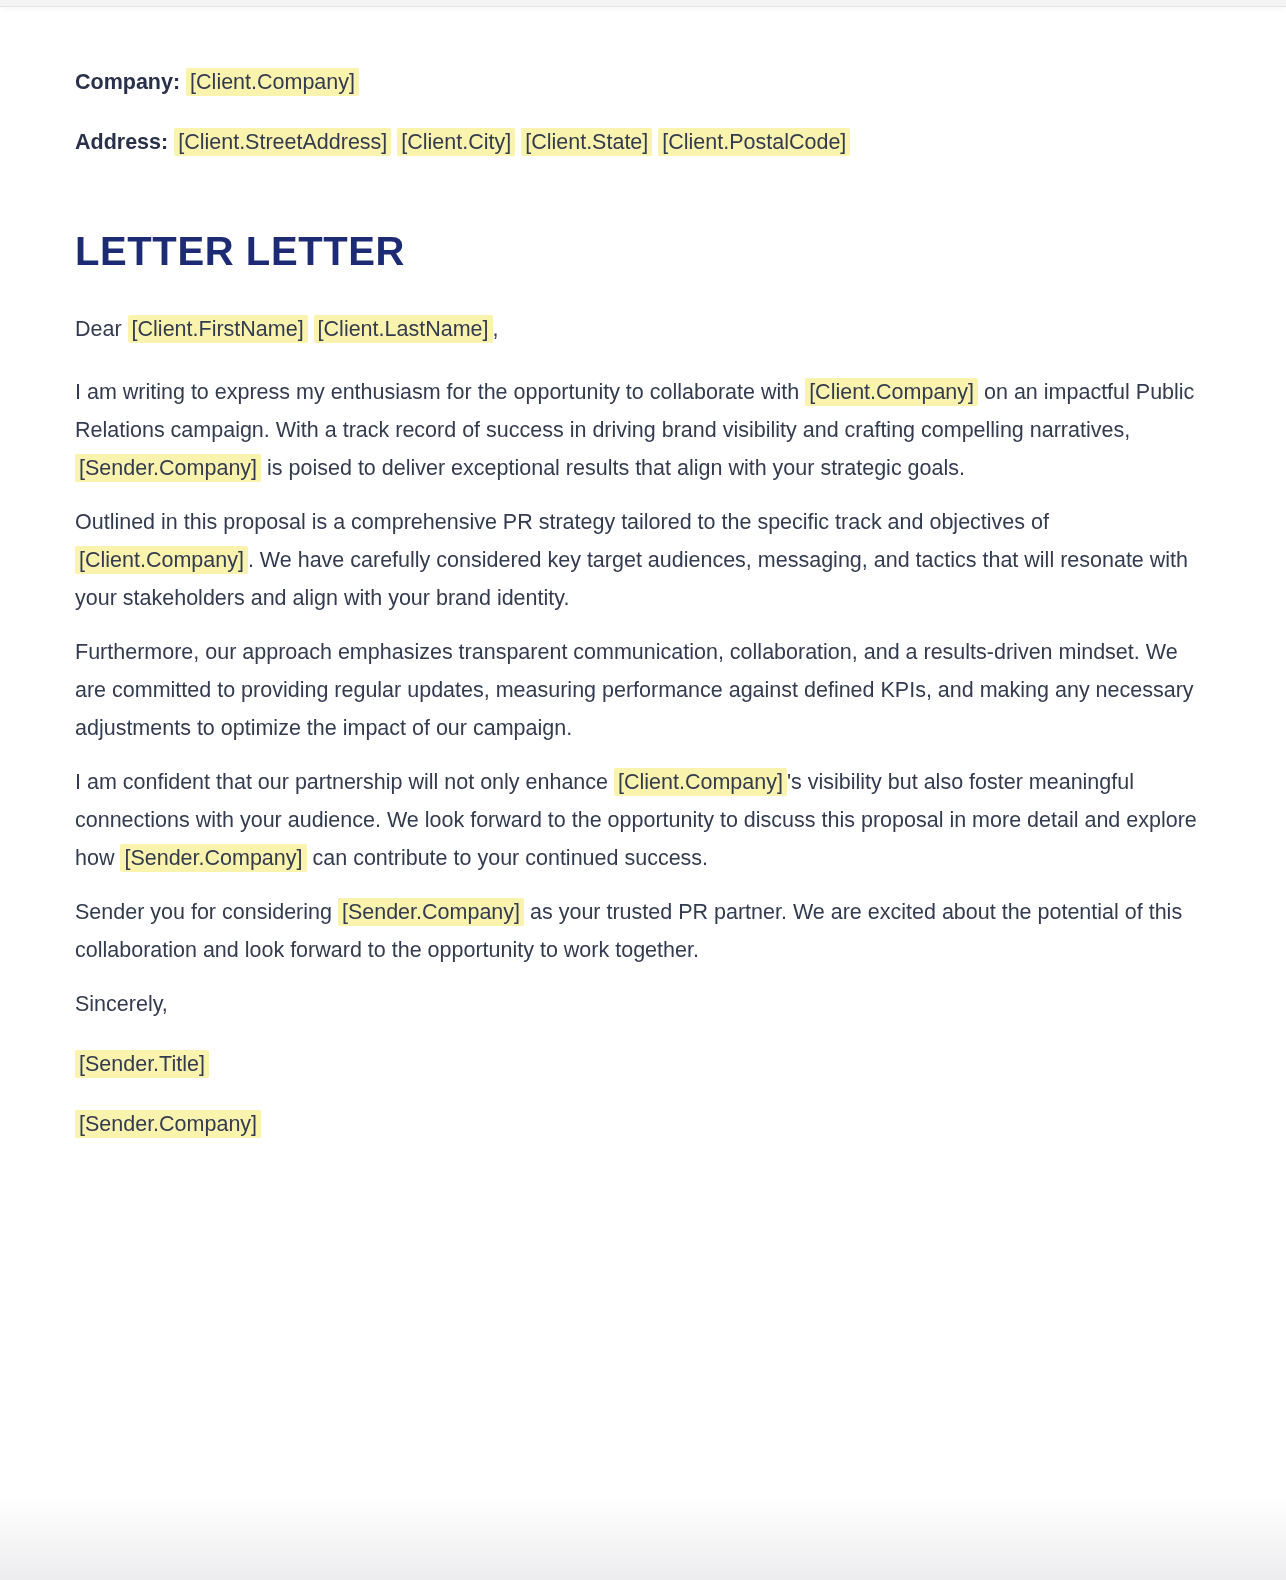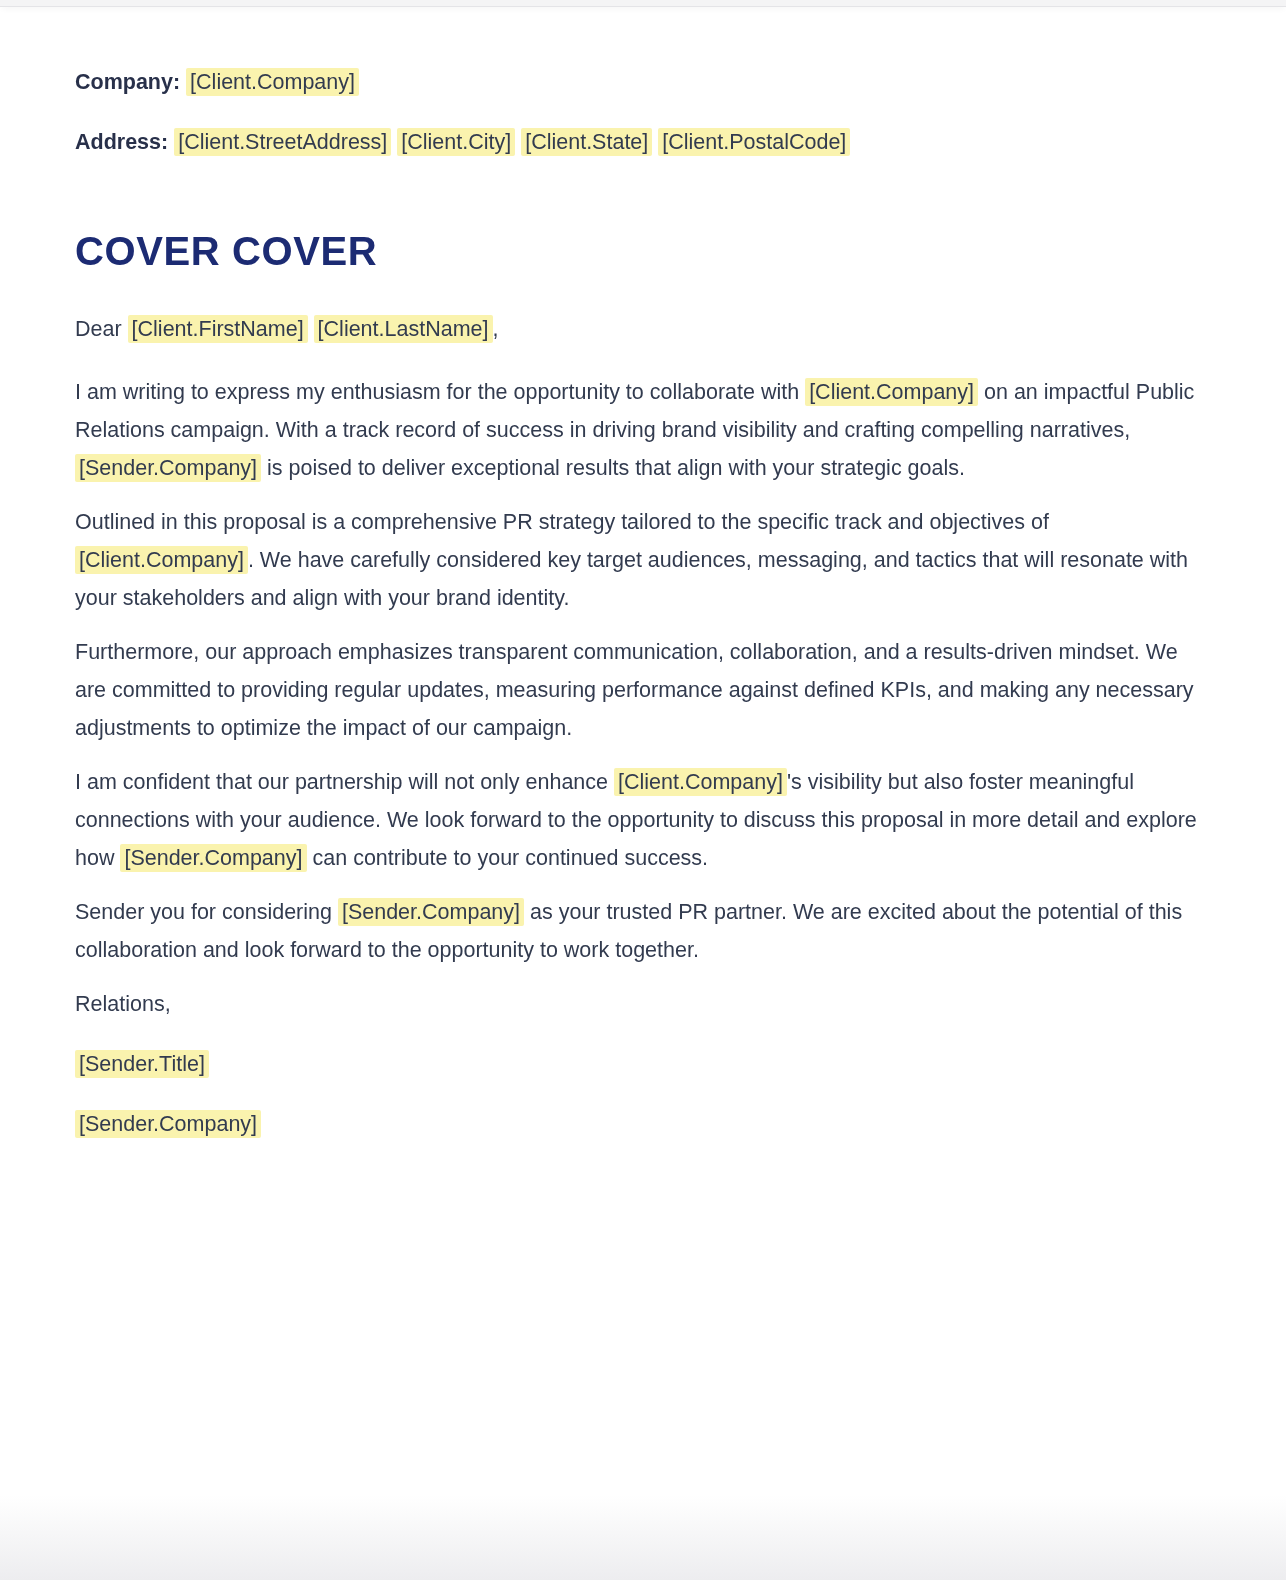--- a/index.html
+++ b/index.html
@@ -70,30 +70,30 @@
 </head>
 <body>
 
 <div class="page">
   <div class="page-gap"></div>
 
   <div class="content">
     <p class="meta"><span class="meta-label">Company:</span><span> </span><span class="merge-field">[Client.Company]</span></p>
     <p class="meta"><span class="meta-label">Address:</span><span> </span><span class="merge-field">[Client.StreetAddress]</span><span> </span><span class="merge-field">[Client.City]</span><span> </span><span class="merge-field">[Client.State]</span><span> </span><span class="merge-field">[Client.PostalCode]</span></p>
 
-    <h1 class="doc-heading">COVER COVER</h1>
+    <h1 class="doc-heading">LETTER LETTER</h1>
 
     <p class="salutation"><span>Dear </span><span class="merge-field">[Client.FirstName]</span><span> </span><span class="merge-field">[Client.LastName]</span><span>,</span></p>
 
     <p class="para"><span>I am writing to express my enthusiasm for the opportunity to collaborate with </span><span class="merge-field">[Client.Company]</span><span> on an impactful Public Relations campaign. With a track record of success in driving brand visibility and crafting compelling narratives, </span><span class="merge-field">[Sender.Company]</span><span> is poised to deliver exceptional results that align with your strategic goals.</span></p>
     <p class="para"><span>Outlined in this proposal is a comprehensive PR strategy tailored to the specific track and objectives of </span><span class="merge-field">[Client.Company]</span><span>. We have carefully considered key target audiences, messaging, and tactics that will resonate with your stakeholders and align with your brand identity.</span></p>
     <p class="para"><span>Furthermore, our approach emphasizes transparent communication, collaboration, and a results-driven mindset. We are committed to providing regular updates, measuring performance against defined KPIs, and making any necessary adjustments to optimize the impact of our campaign.</span></p>
     <p class="para"><span>I am confident that our partnership will not only enhance </span><span class="merge-field">[Client.Company]</span><span>'s visibility but also foster meaningful connections with your audience. We look forward to the opportunity to discuss this proposal in more detail and explore how </span><span class="merge-field">[Sender.Company]</span><span> can contribute to your continued success.</span></p>
     <p class="para"><span>Sender you for considering </span><span class="merge-field">[Sender.Company]</span><span> as your trusted PR partner. We are excited about the potential of this collaboration and look forward to the opportunity to work together.</span></p>
 
-    <p class="closing"><span>Relations,</span></p>
+    <p class="closing"><span>Sincerely,</span></p>
 
     <p class="sig"><span class="merge-field">[Sender.Title]</span></p>
     <p class="sig"><span class="merge-field">[Sender.Company]</span></p>
   </div>
 
   <div class="bottom-fade"></div>
 </div>
 
 </body></html>

